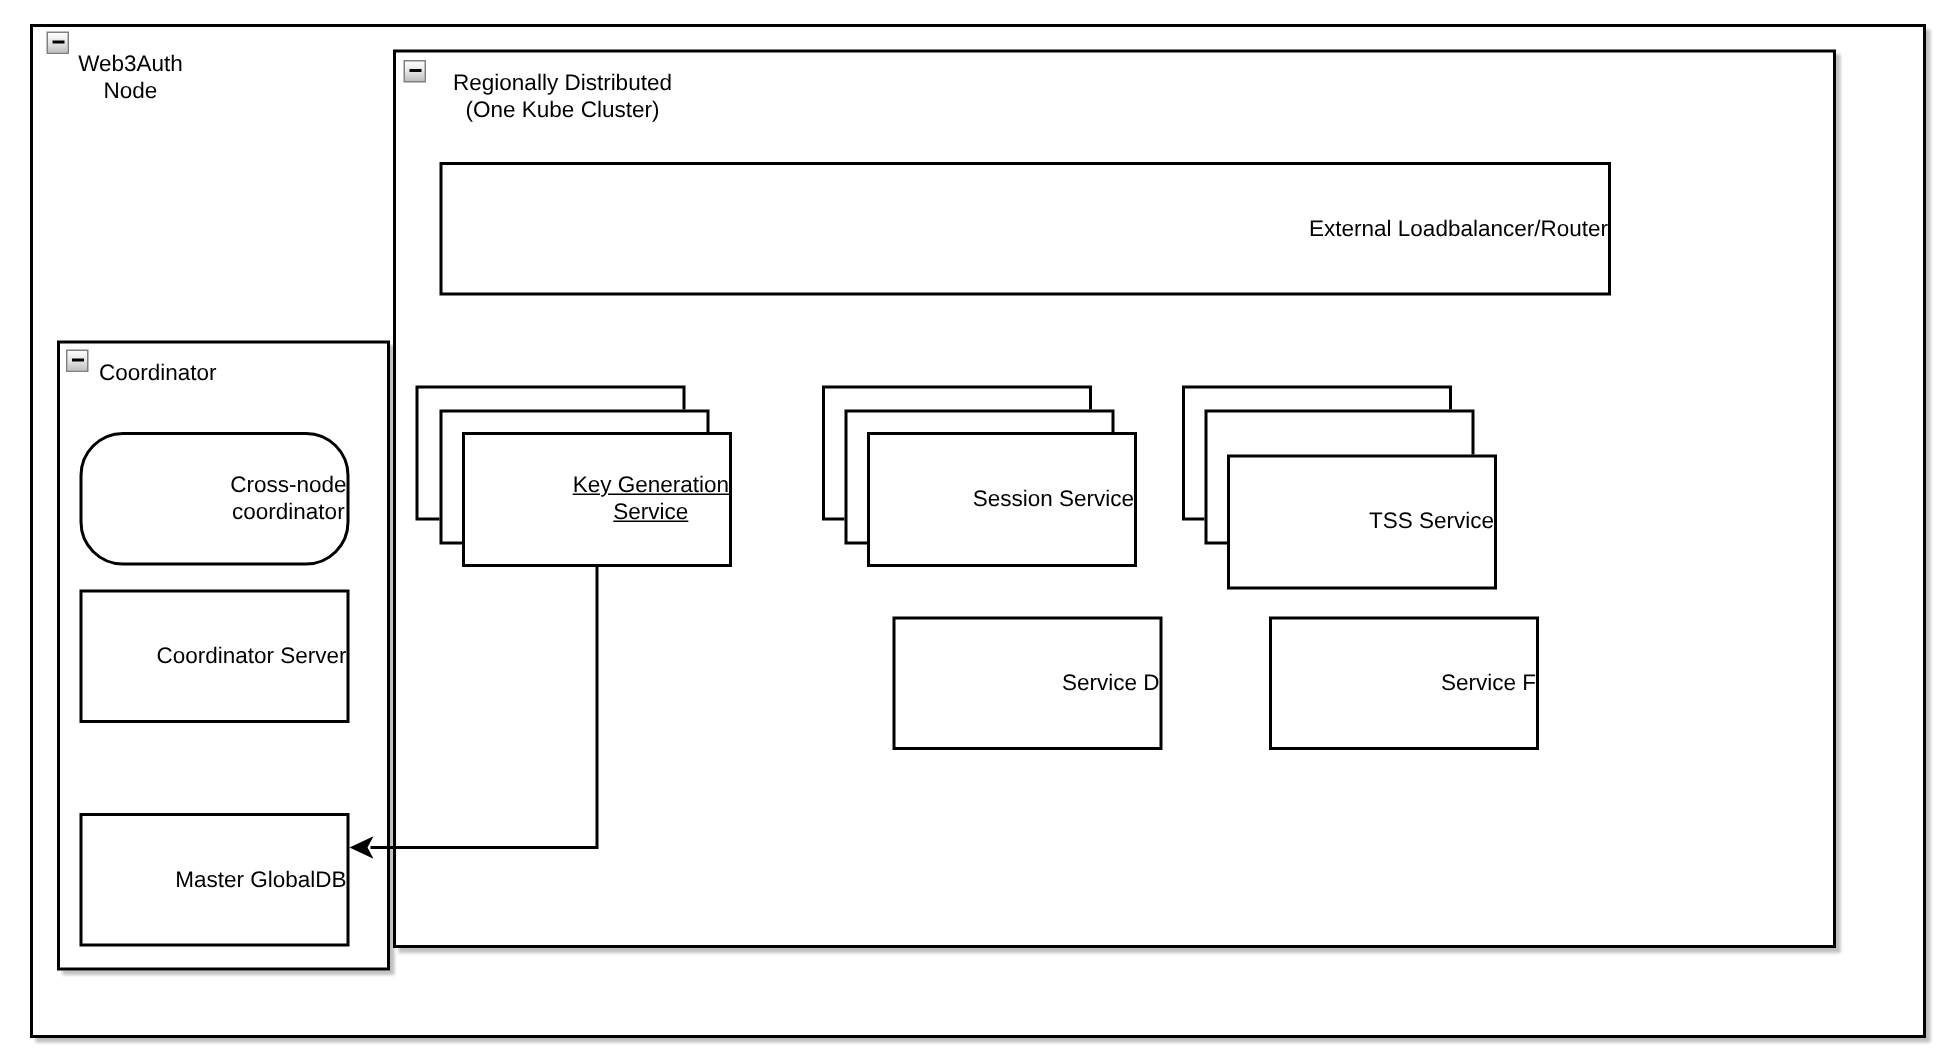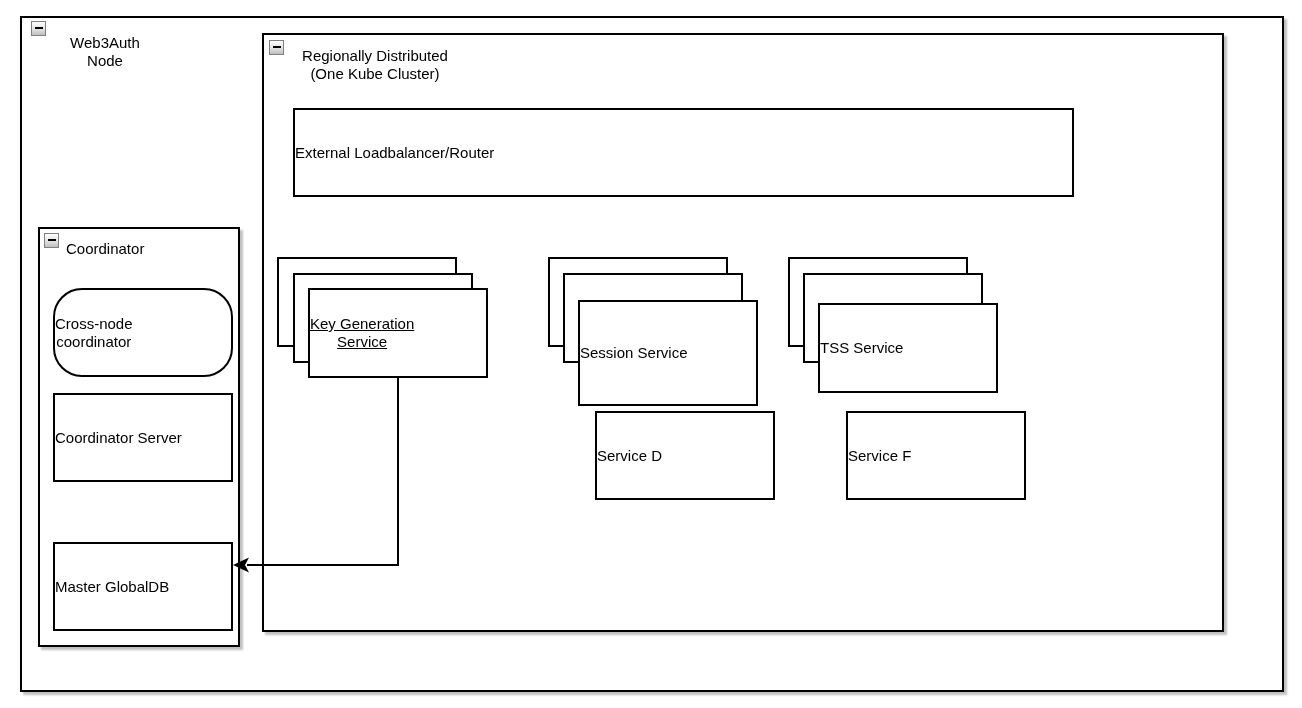--- a/index.html
+++ b/index.html
@@ -7,21 +7,21 @@
     position:relative; width:1302px; height:708px; background:#ffffff;
     font-family:"Liberation Sans", sans-serif; color:#000; overflow:hidden;
   }
   .frame {
     position:absolute; background:#ffffff; border:2px solid #000000;
     box-sizing:border-box;
   }
   .shadowed { box-shadow:3px 3px 2px rgba(0,0,0,0.25); }
   .box {
     position:absolute; background:#ffffff; border:2px solid #000000;
-    box-sizing:border-box; display:flex; align-items:center; justify-content:flex-start;
+    box-sizing:border-box; display:flex; align-items:center; justify-content:flex-end;
     text-align:center; font-size:15px; line-height:18px; white-space:pre-line;
   }
   .ctitle {
     position:absolute; font-size:15px; line-height:18px;
     white-space:pre-line; text-align:center;
   }
   .ctitle.left { text-align:left; }
   .collapse {
     position:absolute; width:15px; height:15px; box-sizing:border-box;
     border:1px solid #808080;
@@ -35,21 +35,21 @@
   svg.overlay { position:absolute; left:0; top:0; pointer-events:none; }
 </style>
 </head>
 <body>
 
 <div class="canvas">
 
   <div class="frame shadowed" style="left:20px; top:16px; width:1264px; height:676px;">
 
     <span class="collapse" style="left:9px; top:3px;"></span>
-    <div class="ctitle" style="left:28px; top:16px; width:110px;text-align:center;">Web3Auth
+    <div class="ctitle" style="left:10px; top:16px; width:110px;text-align:center;">Web3Auth
 Node</div>
 
     <div class="frame shadowed" style="left:240px; top:15px; width:962px; height:599px;padding-left:21px;">
 
       <span class="collapse" style="left:5px; top:5px;"></span>
       <div class="ctitle left" style="left:26px; top:12px; width:170px; text-align:center;">Regionally Distributed
 (One Kube Cluster)</div>
 
       <div class="box" style="left:29px; top:73px; width:781px; height:89px;">
         <span>External Loadbalancer/Router</span>
@@ -60,21 +60,21 @@
         <div class="box" style="left:29px; top:238px; width:180px; height:90px;"></div>
         <div class="box" style="left:44px; top:253px; width:180px; height:90px;text-decoration:underline;">
           <span>Key Generation
 Service</span>
         </div>
       </div>
 
       <div>
         <div class="box" style="left:284px; top:222px; width:180px; height:90px;"></div>
         <div class="box" style="left:299px; top:238px; width:180px; height:90px;"></div>
-        <div class="box" style="left:314px; top:253px; width:180px; height:106px;margin-top:12px;">
+        <div class="box" style="left:314px; top:253px; width:180px; height:90px;">
           <span>Session Service</span>
         </div>
       </div>
 
       <div>
         <div class="box" style="left:524px; top:222px; width:180px; height:90px;"></div>
         <div class="box" style="left:539px; top:238px; width:180px; height:90px;"></div>
         <div class="box" style="left:554px; top:268px; width:180px; height:90px;">
           <span>TSS Service</span>
         </div>
@@ -82,21 +82,21 @@
 
       <div class="box" style="left:299px; top:376px; width:180px; height:89px;margin-left:32px;">
         <span>Service D</span>
       </div>
 
       <div class="box" style="left:582px; top:376px; width:180px; height:89px;">
         <span>Service F</span>
       </div>
     </div>
 
-    <div class="frame shadowed" style="left:16px; top:209px; width:202px; height:420px;">
+    <div class="frame shadowed" style="left:16px; top:209px; width:222px; height:420px;">
 
       <span class="collapse" style="left:4px; top:4px;"></span>
       <div class="ctitle left" style="left:26px; top:11px;">Coordinator</div>
 
       <div class="box" style="left:13px; top:59px; width:180px; height:89px;border-radius:29px;">
         <span>Cross-node
 coordinator</span>
       </div>
 
       <div class="box" style="left:13px; top:164px; width:180px; height:89px;">

